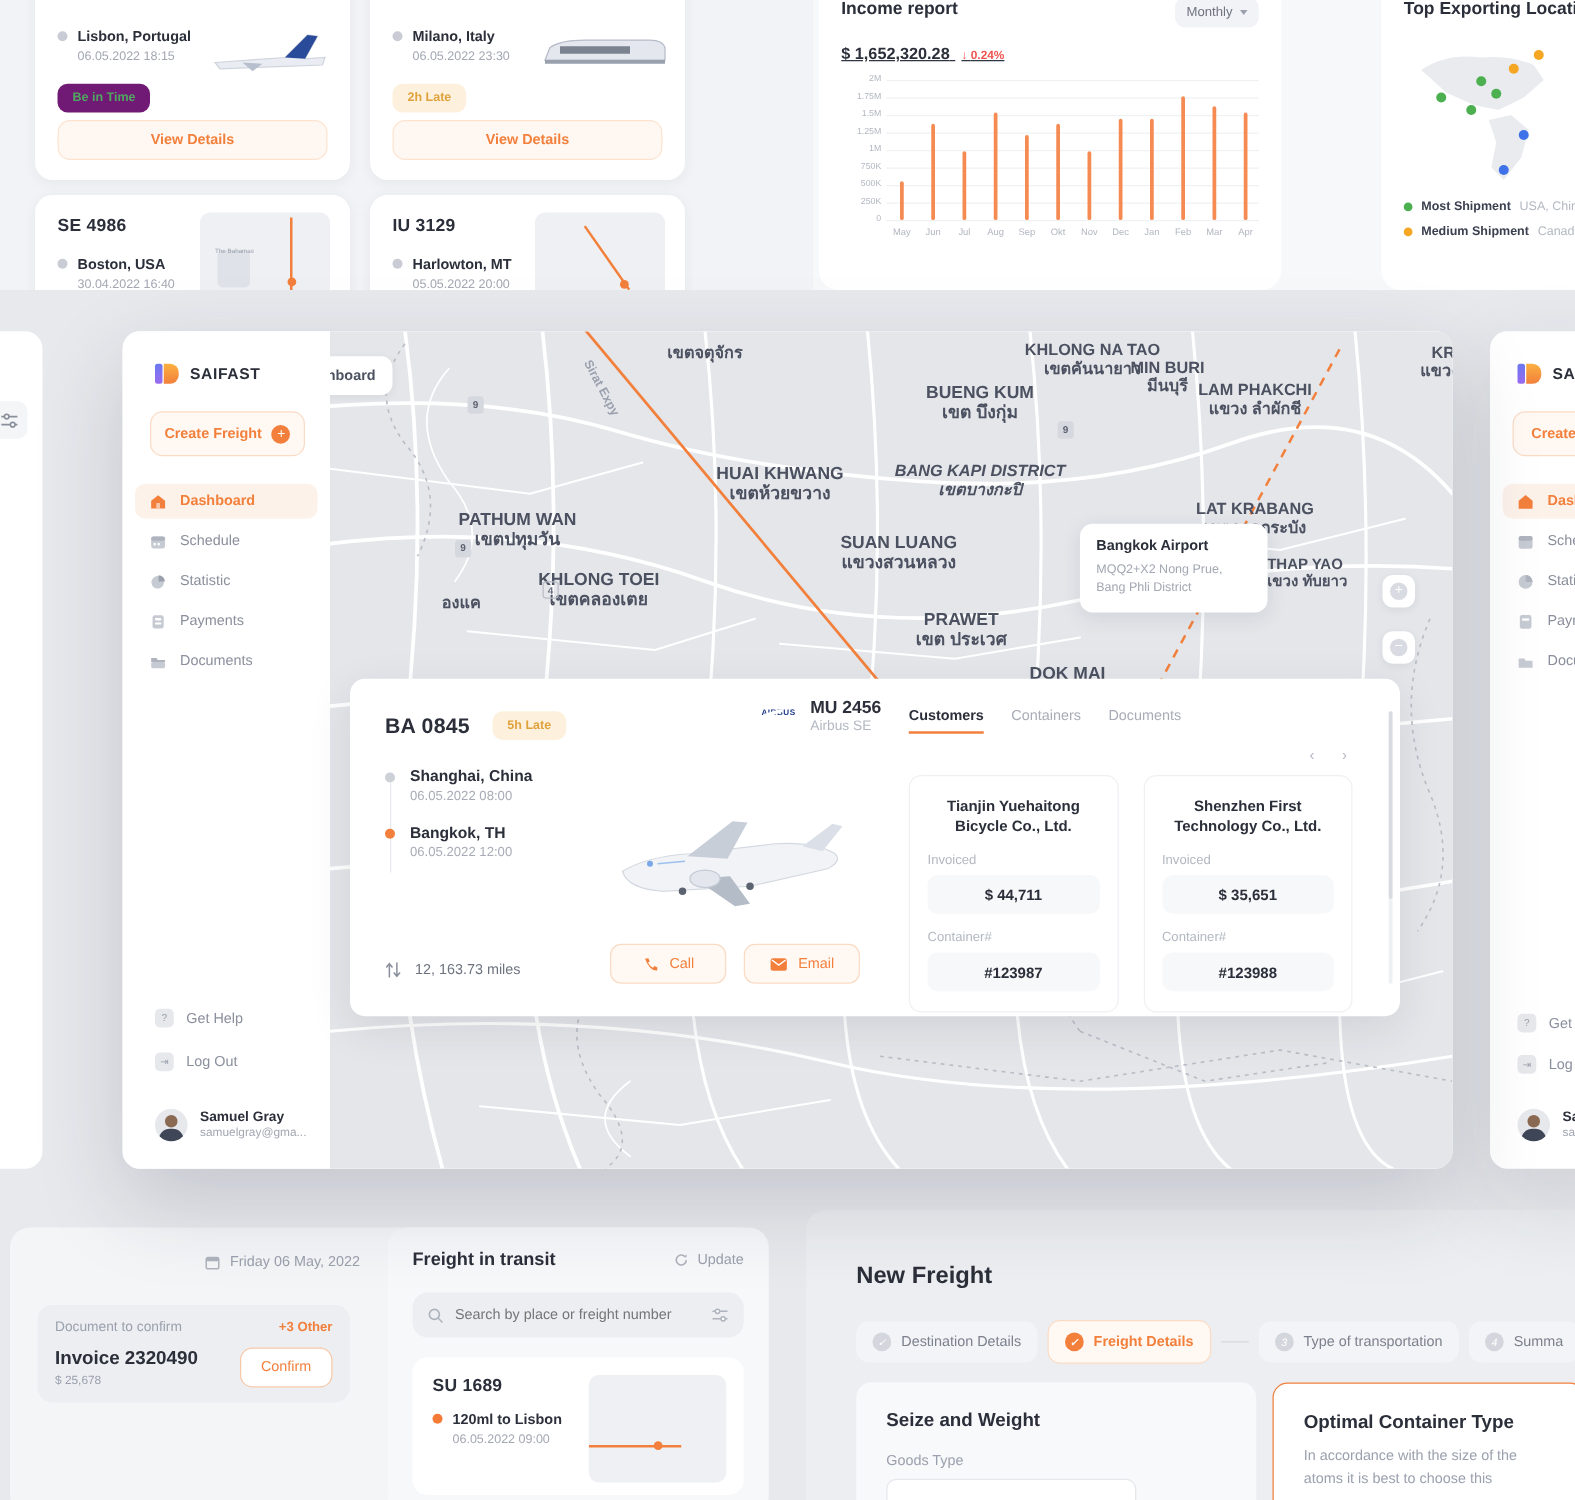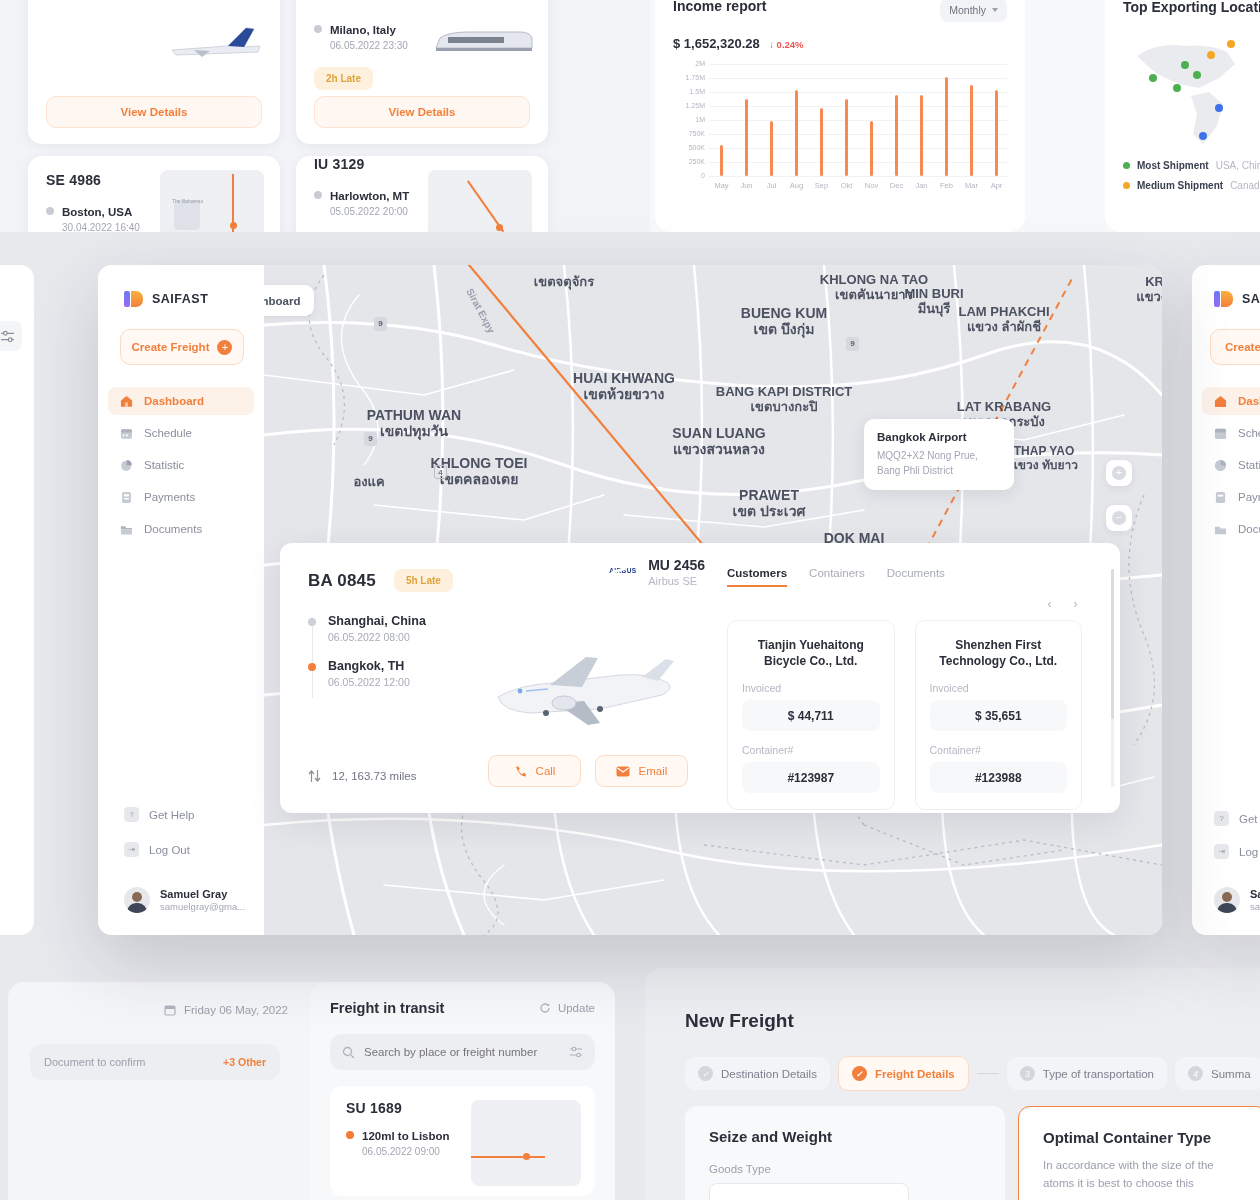--- a/index.html
+++ b/index.html
@@ -164,20 +164,27 @@
   #ghost-left { position:absolute; left:-96px; top:265px; width:130px; height:670px; background:#fff; border-radius:14px; overflow:hidden;}
 </style>
 </head>
 <body>
 
 <div id="top-band" class="blur-bg">
   <div style="position:absolute;left:0;top:0;width:650px;height:232px;background:#f2f3f6;"></div>
   <div style="position:absolute;left:650px;top:0;width:610px;height:232px;background:#f7f8fa;"></div>
 
   <div class="tcard" style="left:28px;top:-62px;width:252px;height:206px;padding:16px 18px;">
+    <div class="dotrow" style="margin-top:66px;">
+      <span class="gdot"></span>
+      <span>
+        <span class="place">Lisbon, Portugal</span>
+        <div class="ptime">06.05.2022 18:15</div>
+      </span>
+    </div>
     <div style="margin-top:16px;"><span class="badge green">Be in Time</span></div>
     <svg width="96" height="40" viewBox="0 0 96 40" style="position:absolute;right:16px;top:84px;">
       <path d="M4 28 L60 24 L78 6 L86 7 L76 25 L92 24 L90 30 L8 33 Z" fill="#e9ecf2" stroke="#cfd4dd" stroke-width="1"></path>
       <path d="M60 24 L78 6 L86 7 L76 25 Z" fill="#2a4a9a"></path>
       <path d="M26 28 L34 35 L42 29 Z" fill="#b9c0cd"></path>
     </svg>
     <div class="vbtn" style="position:absolute;left:18px;right:18px;bottom:16px;">View Details</div>
 
   </div>
 
@@ -209,21 +216,21 @@
       </span>
     </div>
     <div class="minimap" style="position:absolute;right:16px;top:14px;width:104px;height:76px;">
       <div class="mmline" style="left:72px;top:4px;width:2px;height:66px;background:#f2803c;"></div>
       <div class="mmdot" style="left:70px;top:52px;"></div>
       <div style="position:absolute;left:14px;top:30px;width:26px;height:30px;background:#dfe3e9;border-radius:4px;"></div>
       <div style="position:absolute;left:12px;top:28px;font-size:5px;color:#9aa0ad;">The Bahamas</div>
     </div>
   </div>
 
-  <div class="tcard" style="left:296px;top:156px;width:252px;height:150px;padding:0 18px;">
+  <div class="tcard" style="left:296px;top:156px;width:252px;height:150px;padding:16px 18px;">
     <div class="scode">IU 3129</div>
     <div class="dotrow" style="margin-top:14px;">
       <span class="gdot"></span>
       <span>
         <span class="place">Harlowton,  MT</span>
         <div class="ptime">05.05.2022 20:00</div>
       </span>
     </div>
     <div class="minimap" style="position:absolute;right:16px;top:14px;width:104px;height:76px;">
       <div class="mmline" style="left:40px;top:10px;width:62px;transform:rotate(55deg);transform-origin:left center;"></div>
@@ -253,21 +260,21 @@
   </div>
 
   <div id="income-card">
     <div style="display:flex;align-items:flex-start;justify-content:space-between;">
       <span class="ttl">Income report</span>
       <span class="sel">
         <span>Monthly</span>
           <i class="chev"></i>
       </span>
     </div>
-    <div style="margin-top:12px;">
+    <div style="margin-top:12px;text-decoration:underline;">
       <span class="amt">$ 1,652,320.28</span>
       <span class="delta">↓ <span>0.24%</span></span>
     </div>
     <div id="bars">
         <div class="gl" style="top: 0px;"></div>
         <div class="ylab" style="top: -4px;">2M</div>
         <div class="gl" style="top: 14px;"></div>
         <div class="ylab" style="top: 10px;">1.75M</div>
         <div class="gl" style="top: 28px;"></div>
         <div class="ylab" style="top: 24px;">1.5M</div>
@@ -355,20 +362,27 @@
           <rect x="1" y="2" width="10" height="9" rx="1.5" fill="none" stroke="#aeb3bd" stroke-width="1.2"></rect>
           <rect x="1" y="2" width="10" height="3" rx="1.5" fill="#aeb3bd"></rect>
         </svg>
       <span>Friday 06 May, 2022</span>
     </div>
     <div class="confirmbox" style="position:absolute;left:22px;top:62px;width:250px;">
       <div style="display:flex;justify-content:space-between;align-items:center;">
         <span class="small">Document to confirm</span>
         <span style="font-size:10.5px;color:#f2803c;font-weight:600;">+3 Other</span>
       </div>
+      <div style="display:flex;justify-content:space-between;align-items:center;margin-top:10px;">
+        <span>
+          <div style="font-size:15px;font-weight:700;color:#2b2f3a;">Invoice 2320490</div>
+          <div style="font-size:9.5px;color:#9aa0ad;margin-top:4px;">$ 25,678</div>
+        </span>
+        <span class="confirmbtn">Confirm</span>
+      </div>
     </div>
     <div style="position:absolute;right:100px;bottom:22px;display:flex;gap:8px;color:#b4b8c2;font-size:12px;">
       <span class="arrowbtn">‹</span>
       <span class="arrowbtn">›</span>
     </div>
   </div>
 
   <div style="position:absolute;left:310px;top:14px;width:305px;height:230px;background:#f7f8fa;border-radius:16px;padding:18px 20px;">
     <div style="display:flex;justify-content:space-between;align-items:center;">
       <span class="sechead">Freight in transit</span>
@@ -566,21 +580,21 @@
       </div>
 
     <div id="map-labels">
         <div class="mlabel" style="left: 300px; top: 10px; font-size: 13px; transform: translateX(-50%);"><span>เขตจตุจักร</span></div>
         <div class="mlabel" style="left: 610px; top: 8px; font-size: 13px; transform: translateX(-50%);"><span>KHLONG NA TAO</span><span class="th">เขตคันนายาว</span></div>
         <div class="mlabel" style="left: 670px; top: 22px; font-size: 13px; transform: translateX(-50%);"><span>MIN BURI</span><span class="th">มีนบุรี</span></div>
         <div class="mlabel" style="left: 920px; top: 10px; font-size: 13px; transform: translateX(-50%);"><span>KRATHUM R</span><span class="th">แขวง กระทุ่มราย</span></div>
         <div class="mlabel" style="left: 520px; top: 40px; font-size: 14px; transform: translateX(-50%);"><span>BUENG KUM</span><span class="th">เขต บึงกุ่ม</span></div>
         <div class="mlabel" style="left: 740px; top: 40px; font-size: 13px; transform: translateX(-50%);"><span>LAM PHAKCHI</span><span class="th">แขวง ลำผักชี</span></div>
         <div class="mlabel" style="left: 360px; top: 105px; font-size: 14px; transform: translateX(-50%);"><span>HUAI KHWANG</span><span class="th">เขตห้วยขวาง</span></div>
-        <div class="mlabel" style="left: 520px; top: 120px; font-size: 13px; transform: translateX(-50%);"><span>BANG KAPI DISTRICT</span><span class="th">เขตบางกะปิ</span></div>
+        <div class="mlabel" style="left: 520px; top: 105px; font-size: 13px; transform: translateX(-50%); font-style: italic;"><span>BANG KAPI DISTRICT</span><span class="th">เขตบางกะปิ</span></div>
         <div class="mlabel" style="left: 740px; top: 135px; font-size: 13px; transform: translateX(-50%);"><span>LAT KRABANG</span><span class="th">เขตลาดกระบัง</span></div>
         <div class="mlabel" style="left: 150px; top: 142px; font-size: 14px; transform: translateX(-50%);"><span>PATHUM WAN</span><span class="th">เขตปทุมวัน</span></div>
         <div class="mlabel" style="left: 455px; top: 160px; font-size: 14px; transform: translateX(-50%);"><span>SUAN LUANG</span><span class="th">แขวงสวนหลวง</span></div>
         <div class="mlabel" style="left: 780px; top: 180px; font-size: 12px; transform: translateX(-50%);"><span>THAP YAO</span><span class="th">แขวง ทับยาว</span></div>
         <div class="mlabel" style="left: 215px; top: 190px; font-size: 14px; transform: translateX(-50%);"><span>KHLONG TOEI</span><span class="th">เขตคลองเตย</span></div>
         <div class="mlabel" style="left: 505px; top: 222px; font-size: 14px; transform: translateX(-50%);"><span>PRAWET</span><span class="th">เขต ประเวศ</span></div>
         <div class="mlabel" style="left: 590px; top: 265px; font-size: 14px; transform: translateX(-50%);"><span>DOK MAI</span></div>
         <div class="mlabel" style="left: 105px; top: 210px; font-size: 13px; transform: translateX(-50%);"><span>องแค</span></div>
       </div>
 

